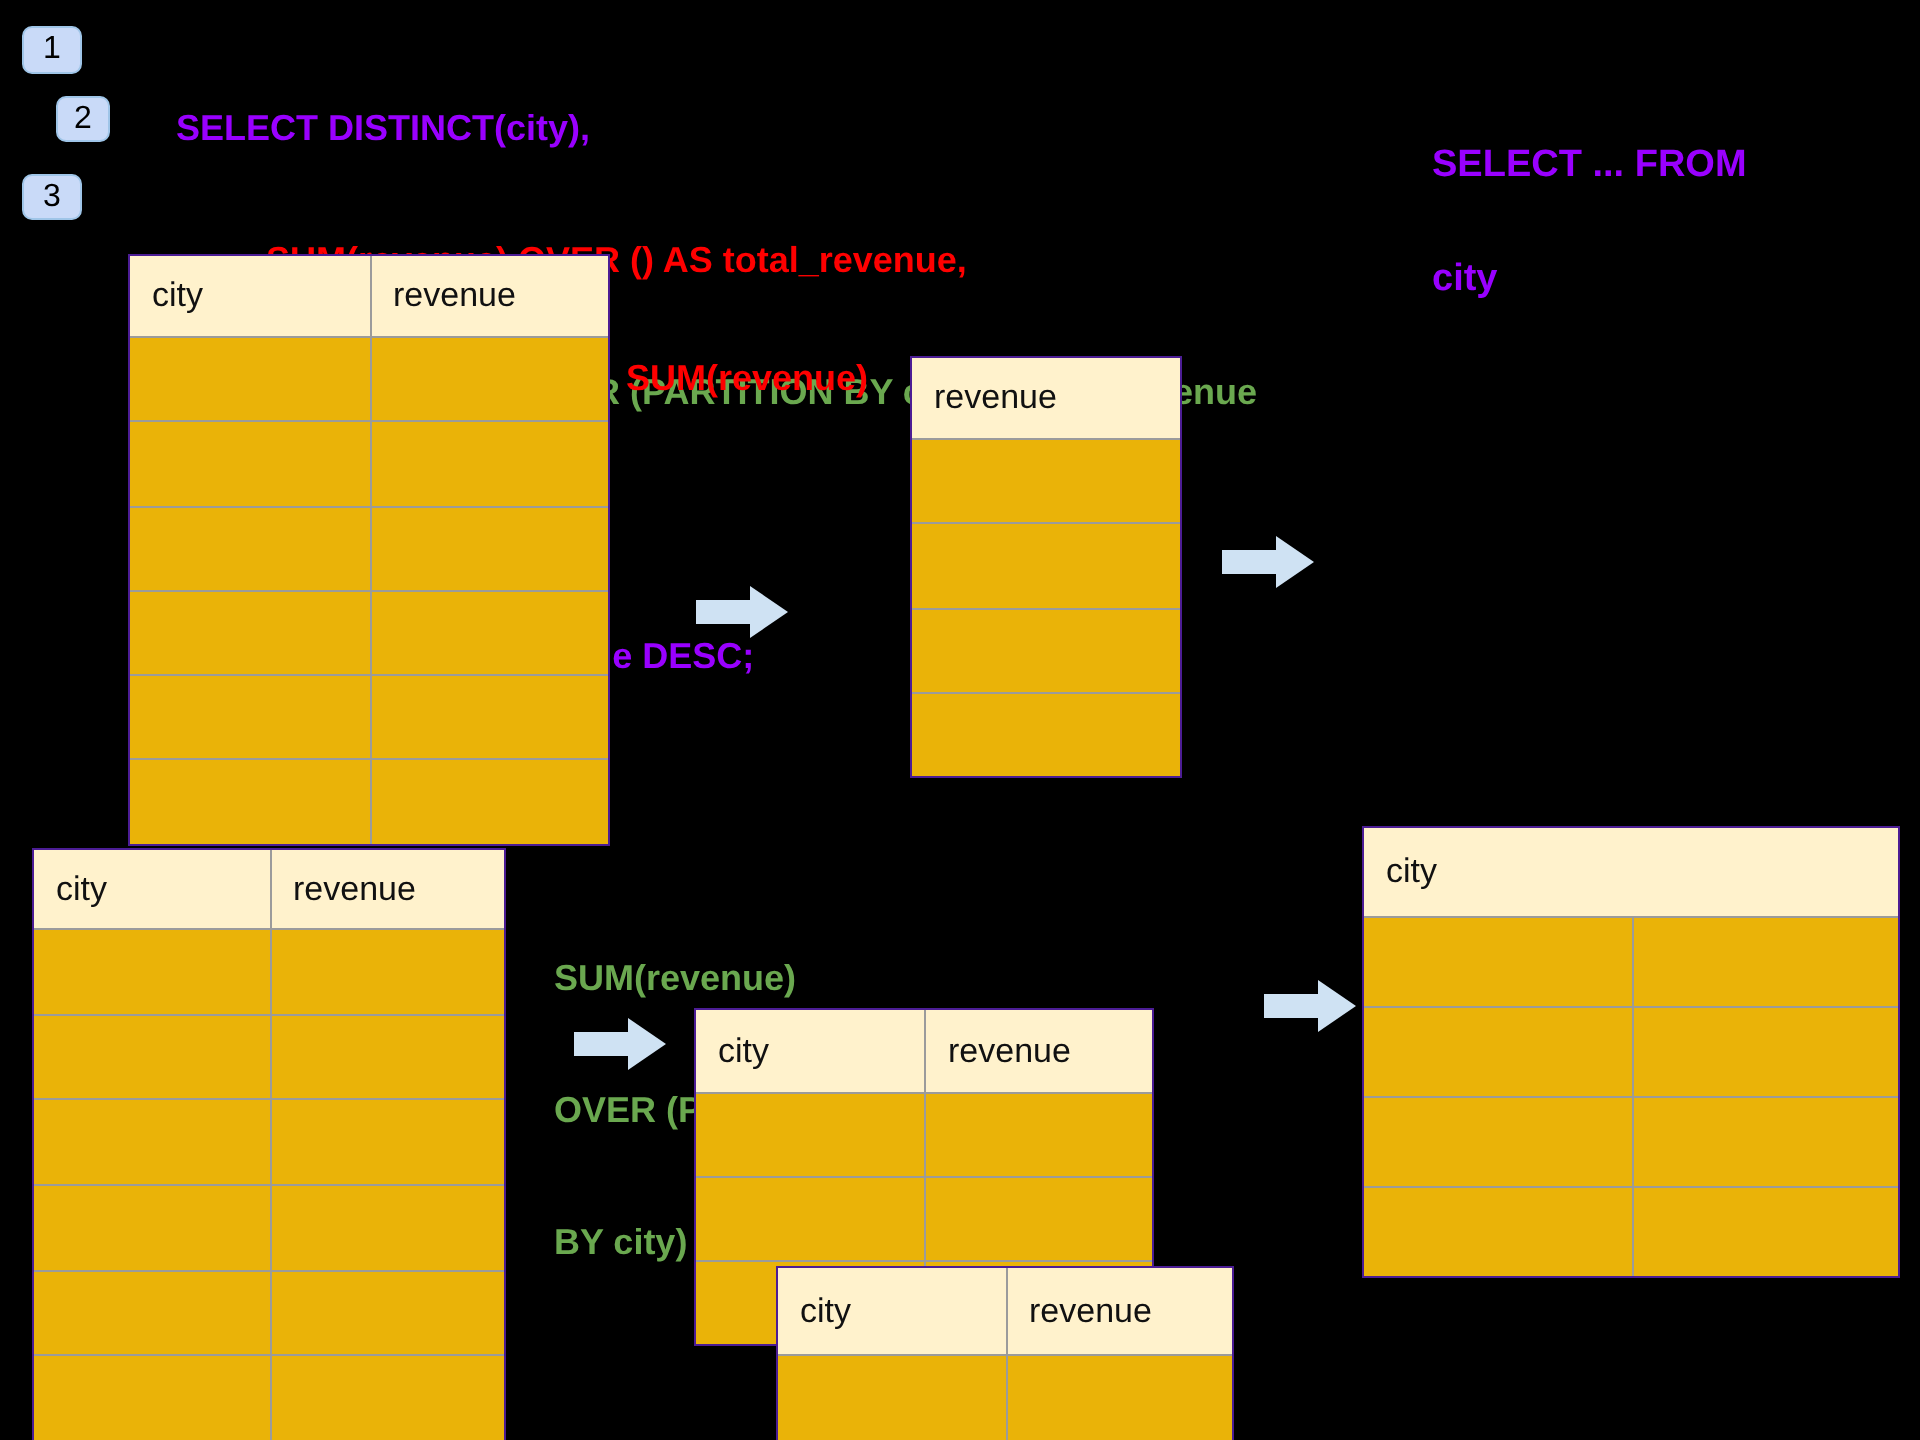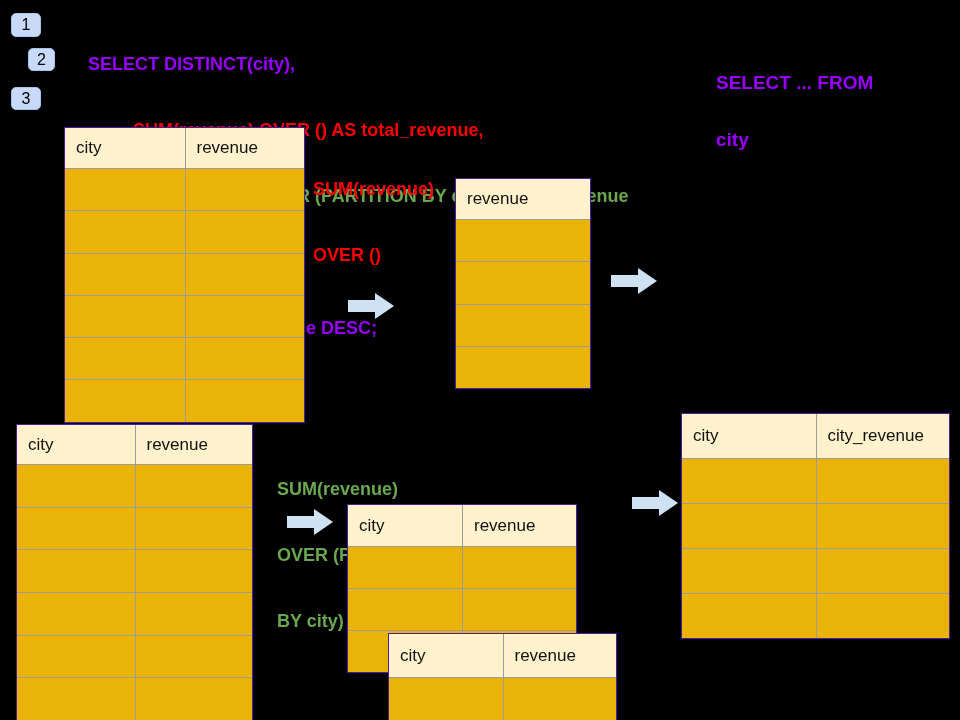--- a/index.html
+++ b/index.html
@@ -63,21 +63,20 @@
     <span class="ln purple ind1">ORDER by city_revenue DESC;</span>
   </div>
 
   <div class="code sql-side purple">
     <span class="ln">SELECT ... FROM</span>
     <span class="ln">city</span>
   </div>
 
   <div class="code lbl-total red">
     <span class="ln">SUM(revenue)</span>
-    <span class="ln">OVER ()</span>
   </div>
 
   <div class="code lbl-part green">
     <span class="ln">SUM(revenue)</span>
     <span class="ln">OVER (PARTITION</span>
     <span class="ln">BY city)</span>
   </div>
 
   <div class="dtable" style="left:64px;top:127px;width:241px;--cols:2;--hh:40px;--rh:41.3px;">
     <div class="thead">
@@ -215,21 +214,20 @@
   </div>
 
   <div class="arrow" style="left:632px;top:490px;">
     <div class="arrow-body"></div>
     <div class="arrow-head"></div>
   </div>
 
   <div class="dtable" style="left:681px;top:413px;width:269px;--cols:2;--hh:44px;--rh:44px;">
     <div class="thead">
       <div class="th">city</div>
-      <div class="th">city_revenue</div>
     </div>
     <div class="tbody">
         <div class="trow">
           <div class="tcell"></div>
           <div class="tcell"></div>
         </div>
         <div class="trow">
           <div class="tcell"></div>
           <div class="tcell"></div>
         </div>

